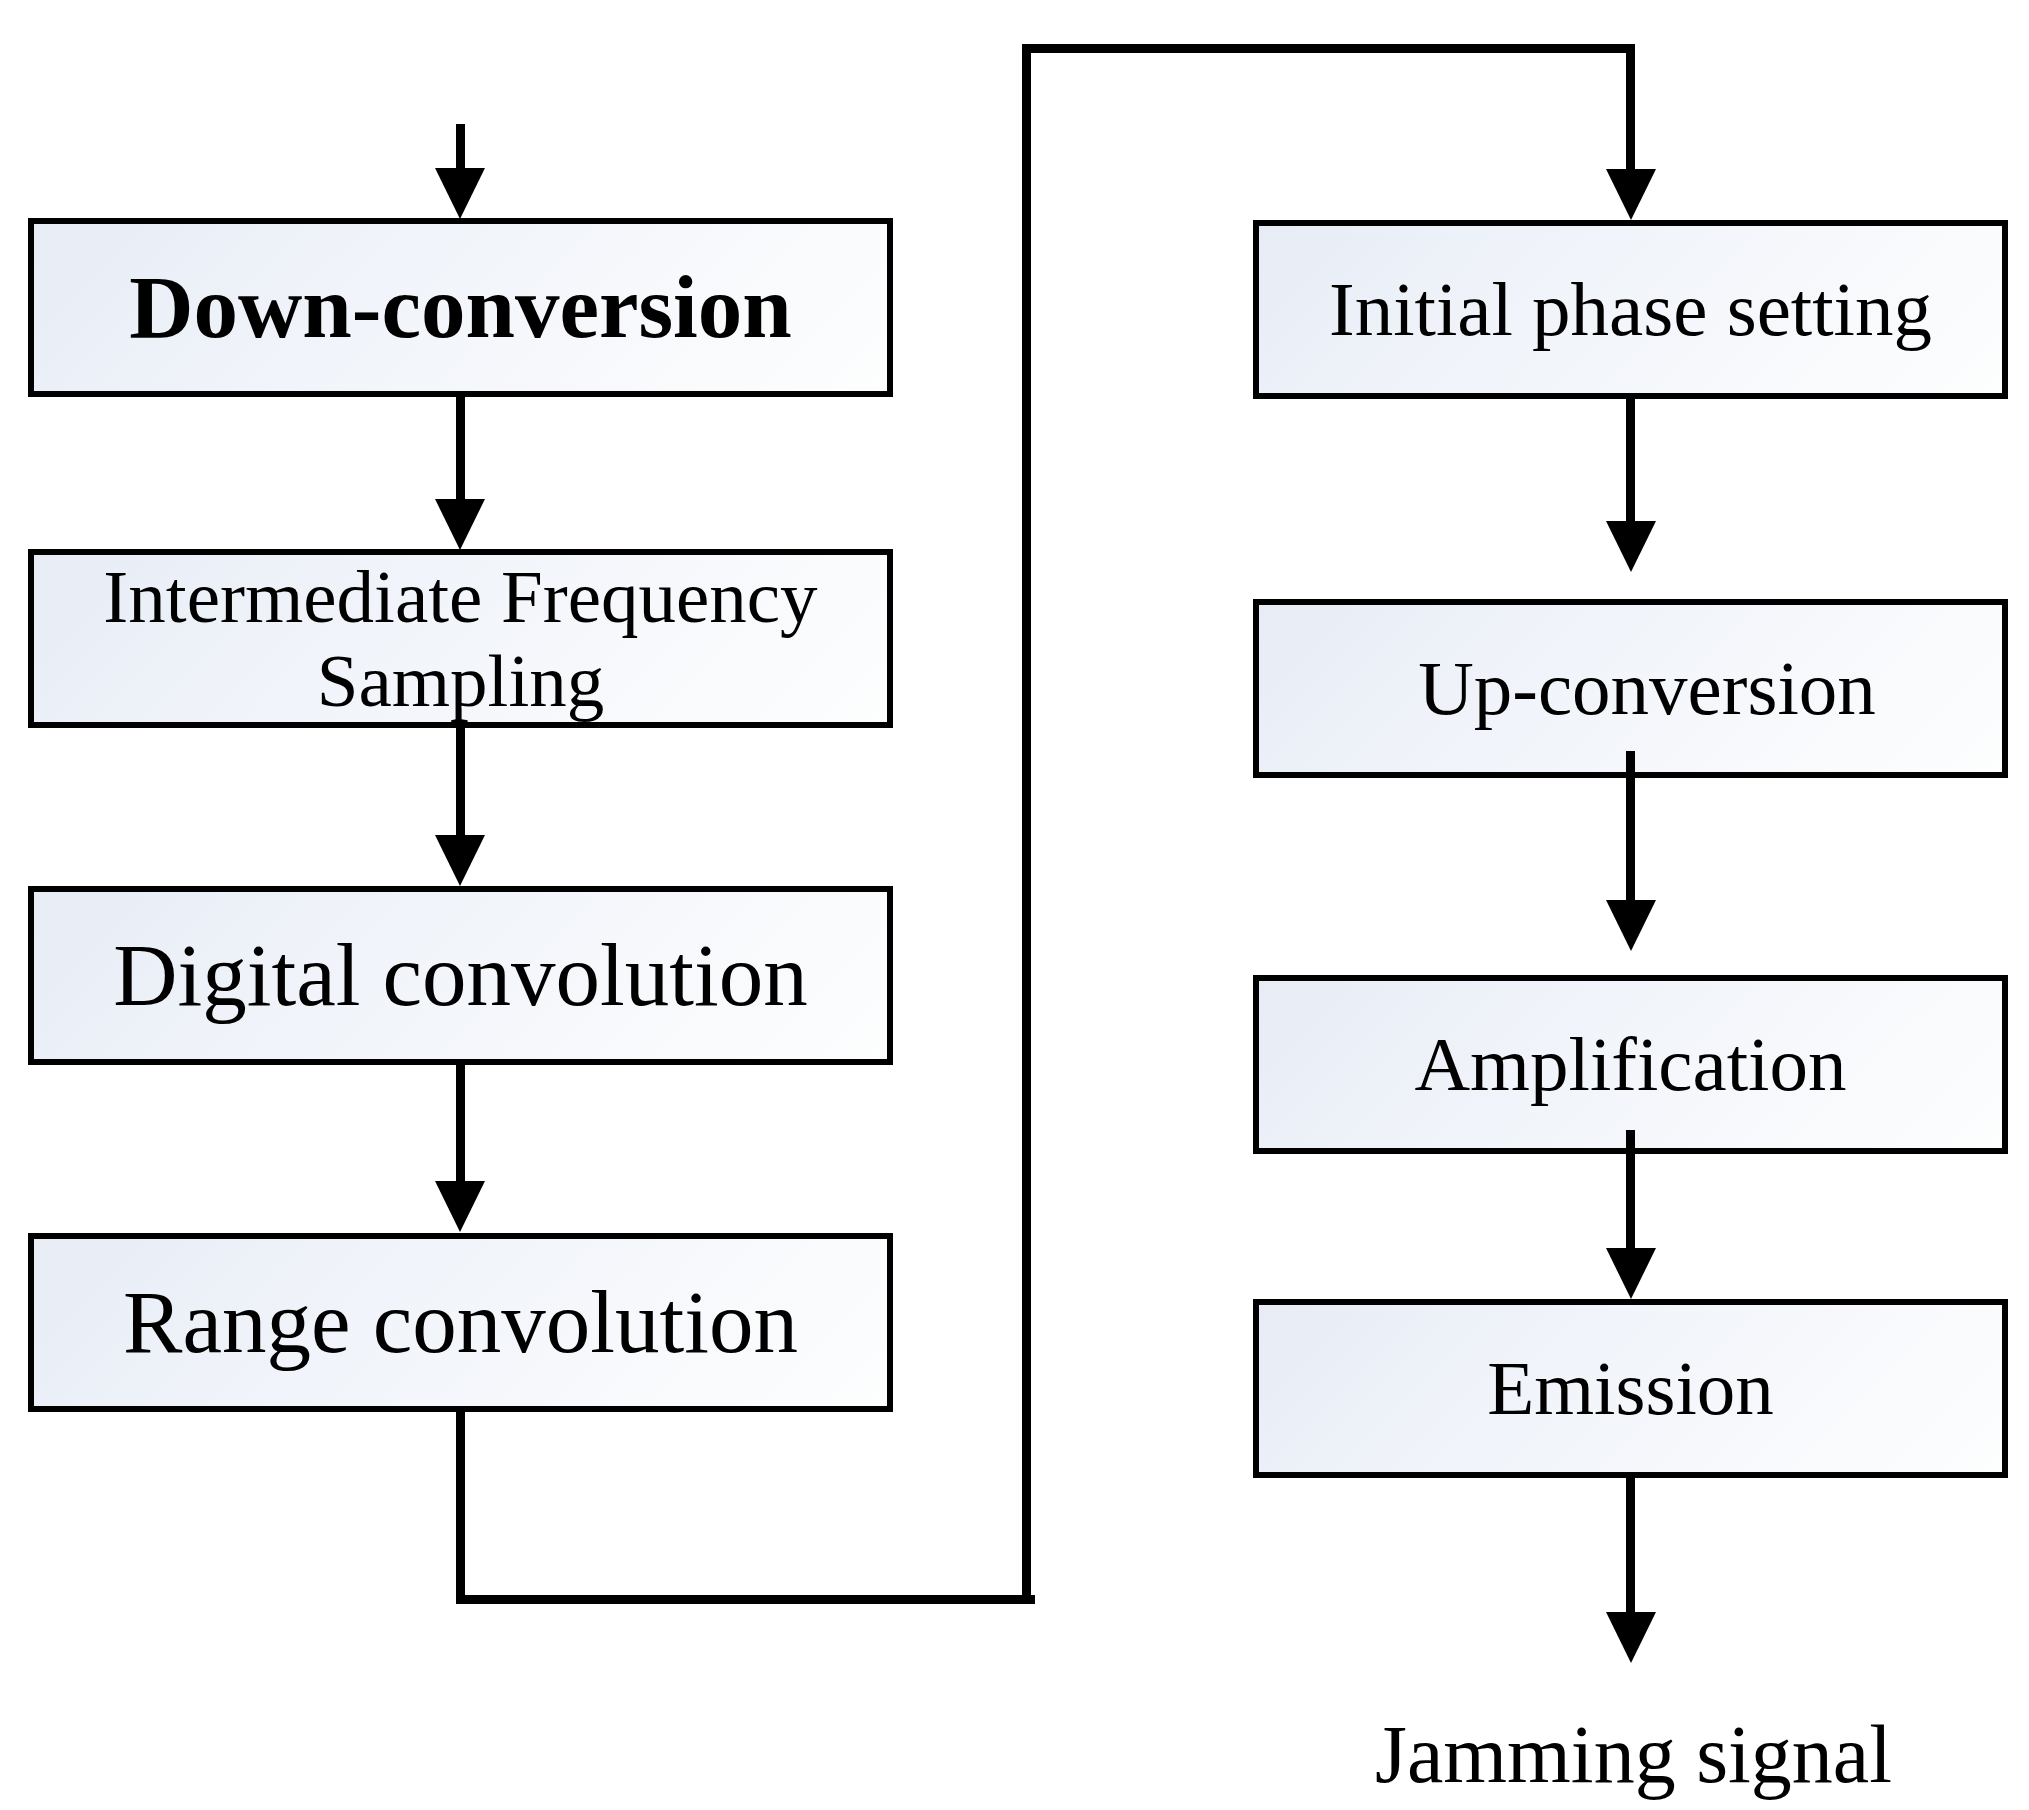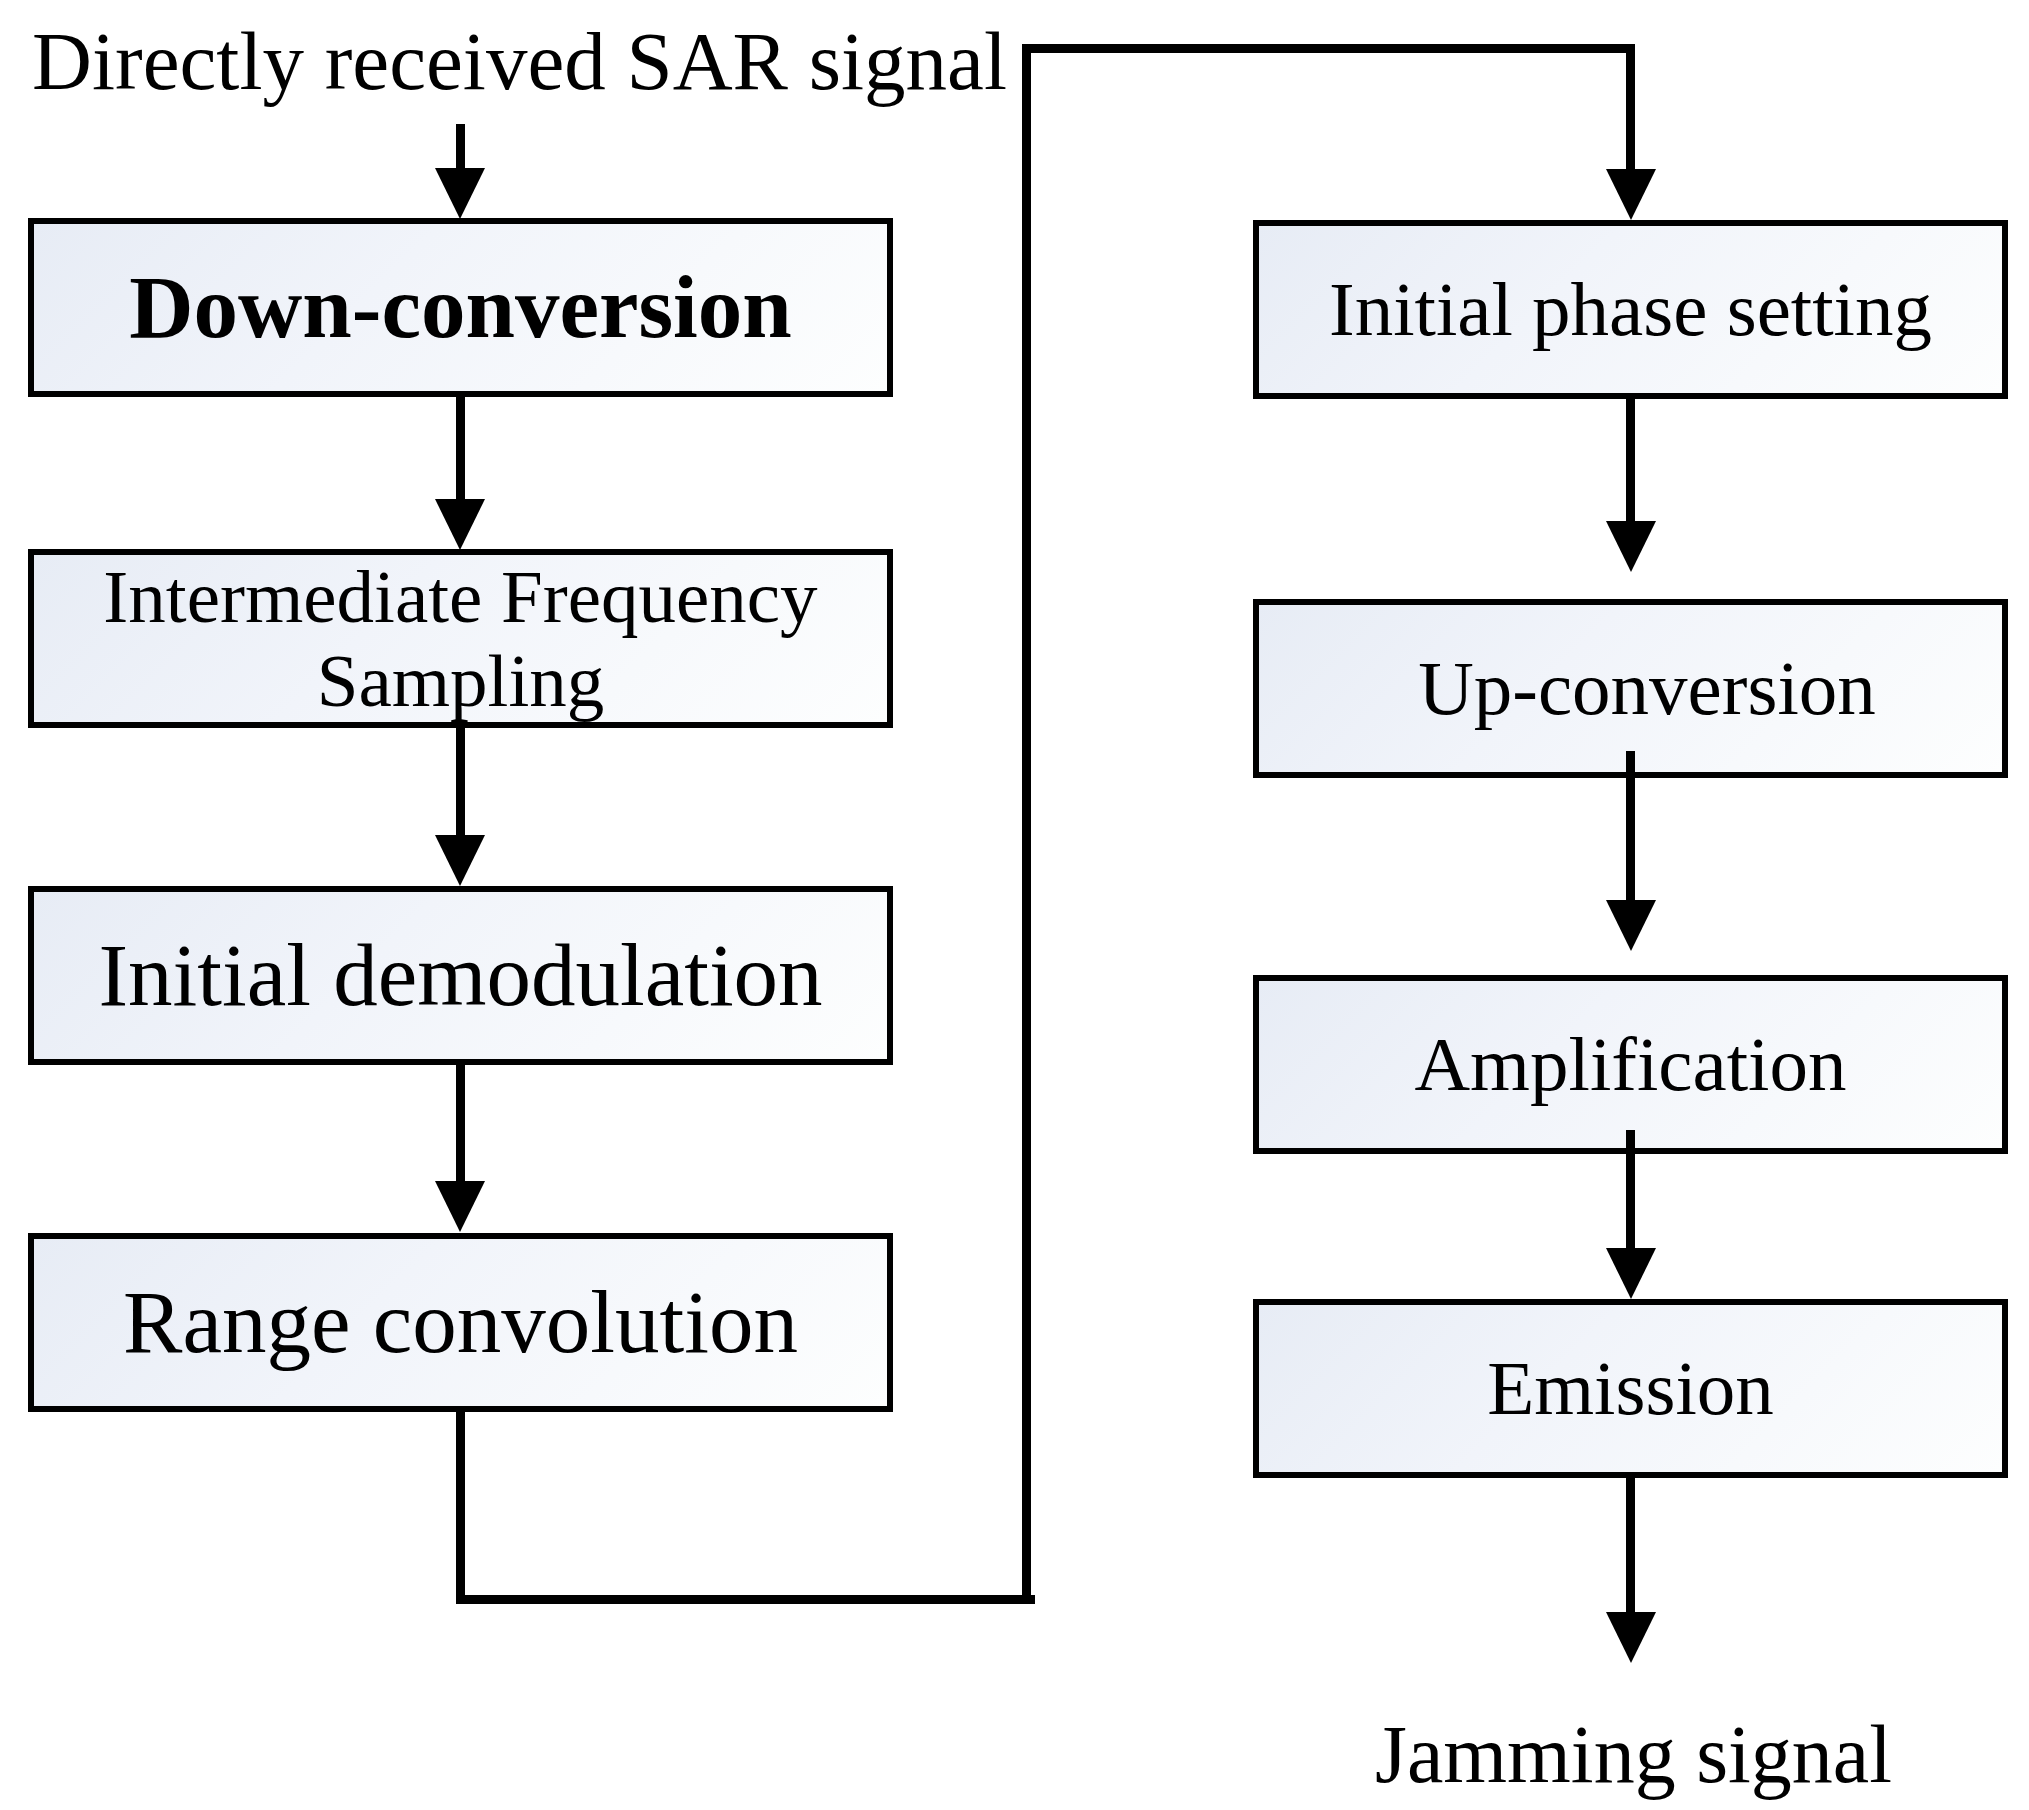--- a/index.html
+++ b/index.html
@@ -75,36 +75,35 @@
   .seg {
     position: absolute;
     background: #000000;
   }
 </style>
 </head>
 <body>
 
 <div id="canvas">
 
-  <div id="title-text" class="caption">Directly received SAR signal</div>
 
   <div class="shaft" style="left:456px; top:124px; height:46px;"></div>
   <div class="ahead" style="left:435px; top:168px;"></div>
 
   <div id="node-down-conversion" class="node node-left">
     <span>Down-conversion</span>
   </div>
 
   <div id="node-if-sampling" class="node node-left">
     <span>Intermediate Frequency</span>
     <span>Sampling</span>
   </div>
 
   <div id="node-digital-demodulation" class="node node-left">
-    <span>Initial demodulation</span>
+    <span>Digital convolution</span>
   </div>
 
   <div id="node-range-convolution" class="node node-left">
     <span>Range convolution</span>
   </div>
 
   <div class="shaft" style="left:456px; top:397px; height:104px;"></div>
   <div class="ahead" style="left:435px; top:499px;"></div>
 
   <div class="shaft" style="left:456px; top:728px; height:108px;"></div>

